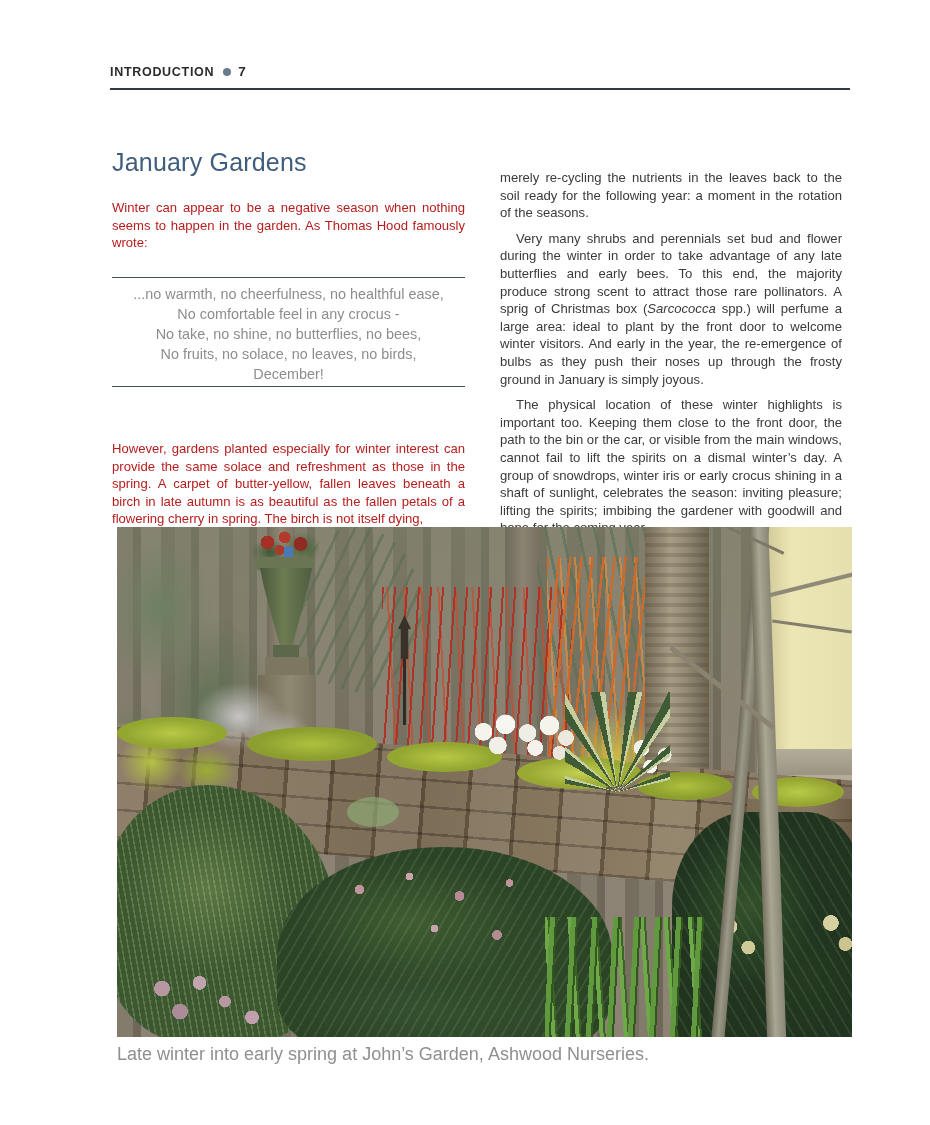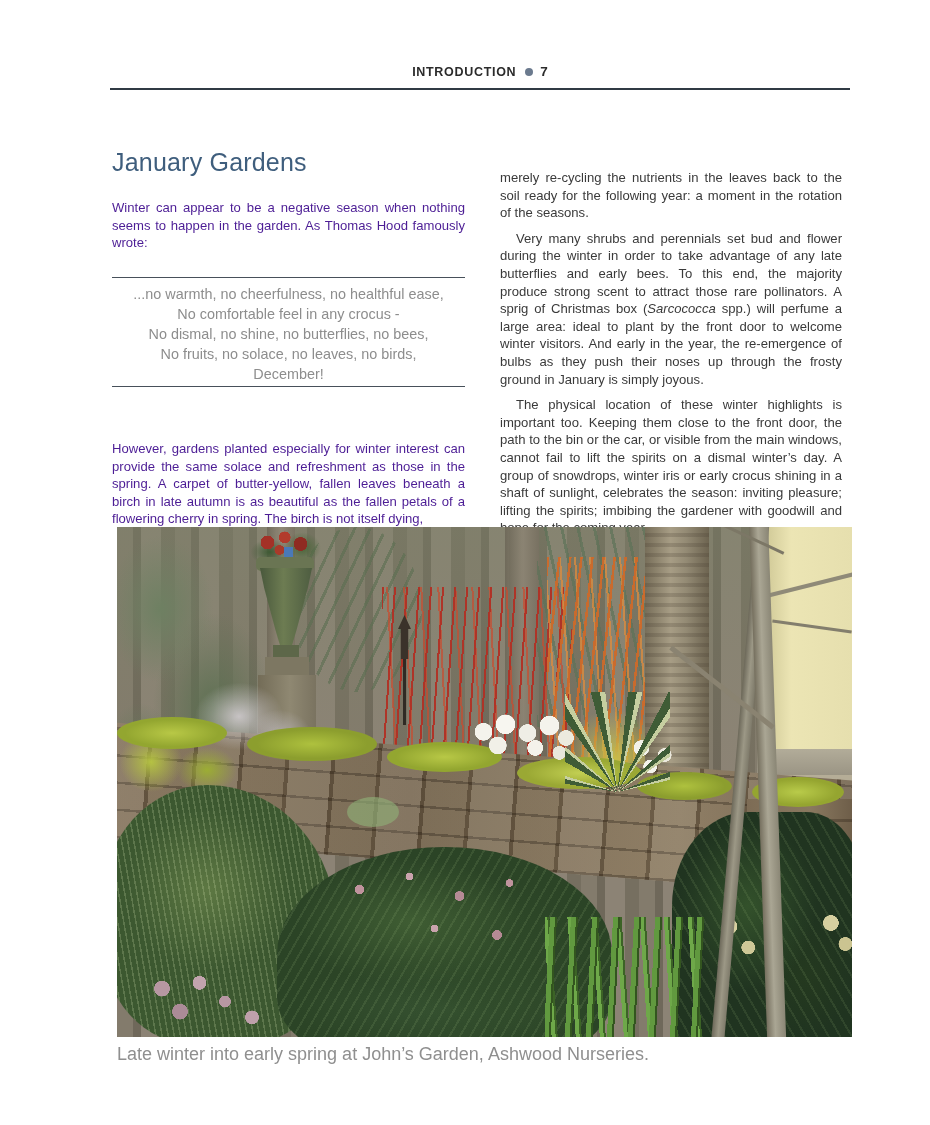--- a/index.html
+++ b/index.html
@@ -1,32 +1,32 @@
 <!DOCTYPE html>
 <html><head>
 <meta charset="utf-8">
 <style>
   html,body{margin:0;padding:0;background:#fff;}
   .page{position:relative;width:930px;height:1125px;background:#ffffff;overflow:hidden;
         font-family:"Liberation Sans",sans-serif;}
 
   
-  .hdr{position:absolute;top:64px;left:110px;width:740px;text-align:center;
+  .hdr{position:absolute;top:64px;left:110px;width:740px;text-align:left;
        font-size:12.5px;color:#2b2b2b;letter-spacing:.7px;font-weight:bold;}
   .hdr .dot{display:inline-block;width:8px;height:8px;border-radius:50%;
        background:#6b7a8e;margin:0 7px 1px 9px;vertical-align:middle;}
   .hdr .num{font-size:13.5px;letter-spacing:0;}
   .hdr-rule{position:absolute;top:88px;left:110px;width:740px;height:2px;background:#303a44;}
 
   
   .title{position:absolute;top:148px;left:112px;margin:0;font-size:25px;font-weight:400;
          color:#3f5e7d;letter-spacing:.2px;}
 
   
-  .body{position:absolute;margin:0;font-size:13.1px;line-height:17.6px;color:#4c1d95;
+  .body{position:absolute;margin:0;font-size:13.1px;line-height:17.6px;color:#b91c1c;
         text-align:justify;}
   .p-l1{top:199px;left:112px;width:353px;}
   .p-l2{top:440px;left:112px;width:353px;}
   .col-r{position:absolute;top:161px;left:492px;width:358px;}
   .col-r p{margin:8px;font-size:13.1px;line-height:17.6px;color:#3a3a3a;text-align:justify;}
   .col-r p.ind{text-indent:16px;}
   .col-r i{}
 
   
   .q-rule{position:absolute;left:112px;width:353px;height:0;border-top:1.5px solid #47505a;}
@@ -191,21 +191,21 @@
   <div class="hdr-rule"></div>
 
   <h1 class="title">January Gardens</h1>
 
   <p class="body p-l1">Winter can appear to be a negative season when nothing seems to happen in the garden. As Thomas Hood famously wrote:</p>
 
   <div class="q-rule t"></div>
   <div class="quote">
     <div>...no warmth, no cheerfulness, no healthful ease,</div>
     <div>No comfortable feel in any crocus -</div>
-    <div>No dismal, no shine, no butterflies, no bees,</div>
+    <div>No take, no shine, no butterflies, no bees,</div>
     <div>No fruits, no solace, no leaves, no birds,</div>
     <div>December!</div>
   </div>
   <div class="q-rule b"></div>
 
   <p class="body p-l2">However, gardens planted especially for winter interest can provide the same solace and refreshment as those in the spring. A carpet of butter-yellow, fallen leaves beneath a birch in late autumn is as beautiful as the fallen petals of a flowering cherry in spring. The birch is not itself dying,</p>
 
   <div class="col-r">
     <p>merely re-cycling the nutrients in the leaves back to the soil ready for the following year: a moment in the rotation of the seasons.</p>
     <p class="ind"><span>Very many shrubs and perennials set bud and flower during the winter in order to take advantage of any late butterflies and early bees. To this end, the majority produce strong scent to attract those rare pollinators. A sprig of Christmas box (</span><i>Sarcococca</i><span> spp.) will perfume a large area: ideal to plant by the front door to welcome winter visitors. And early in the year, the re-emergence of bulbs as they push their noses up through the frosty ground in January is simply joyous.</span></p>

